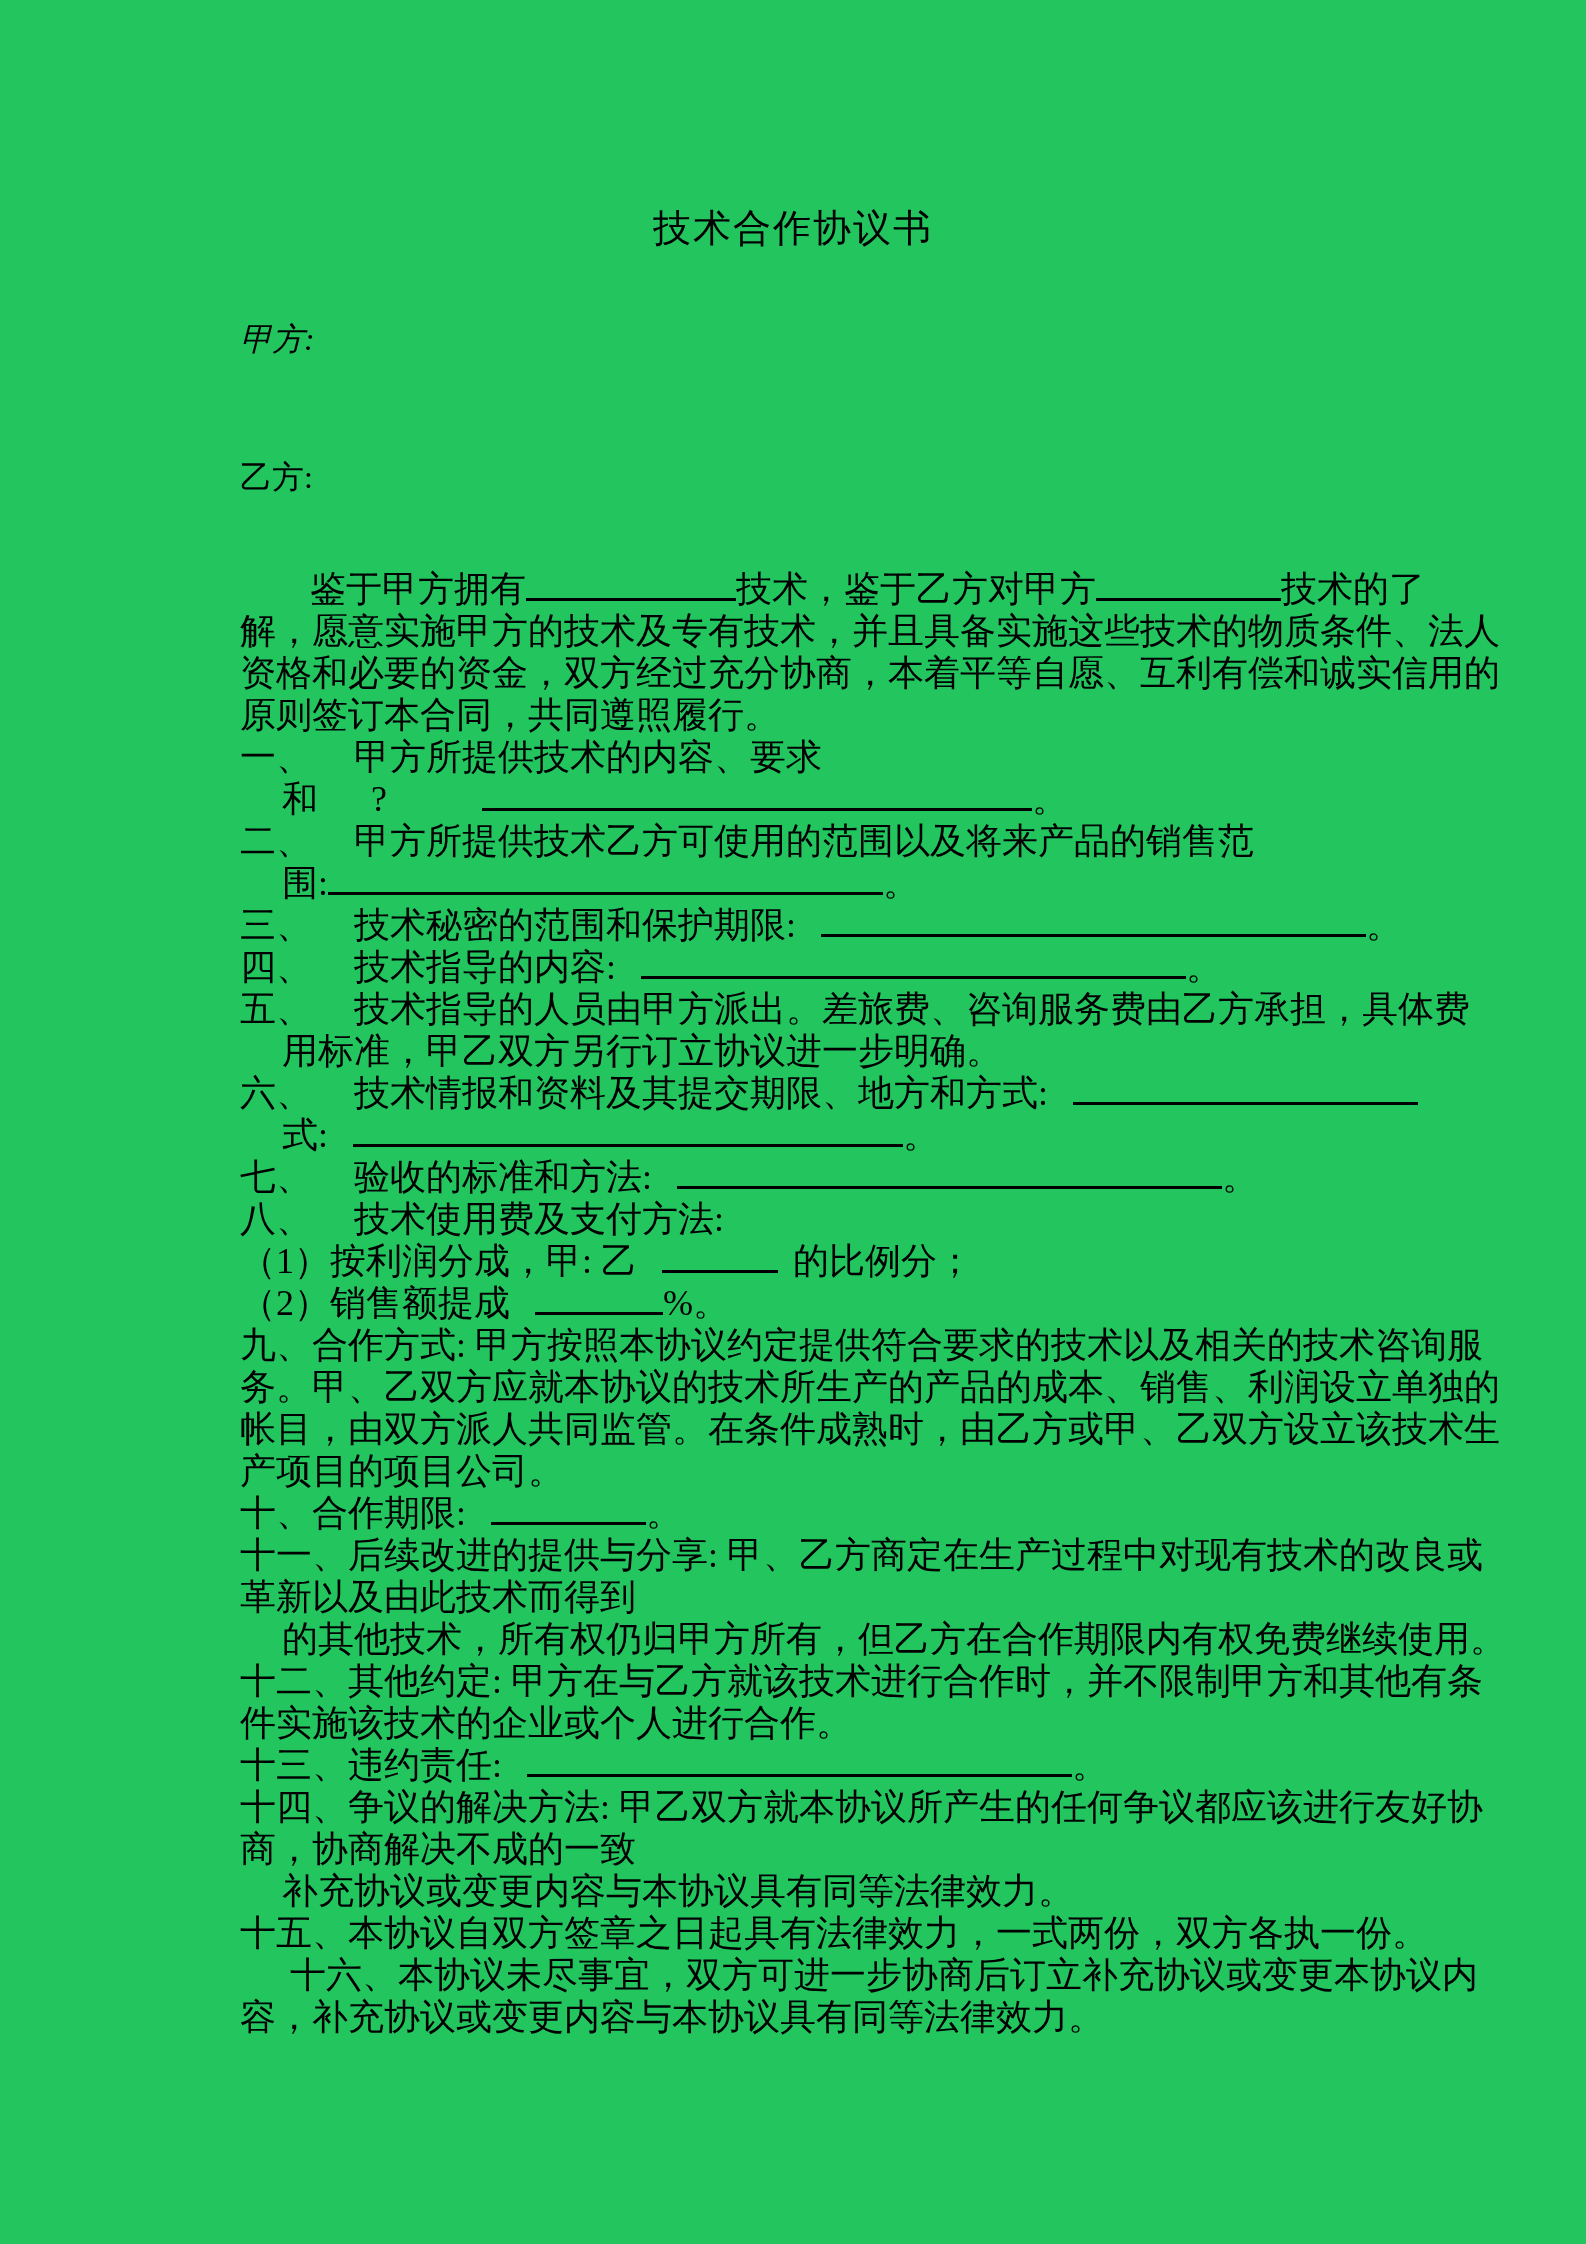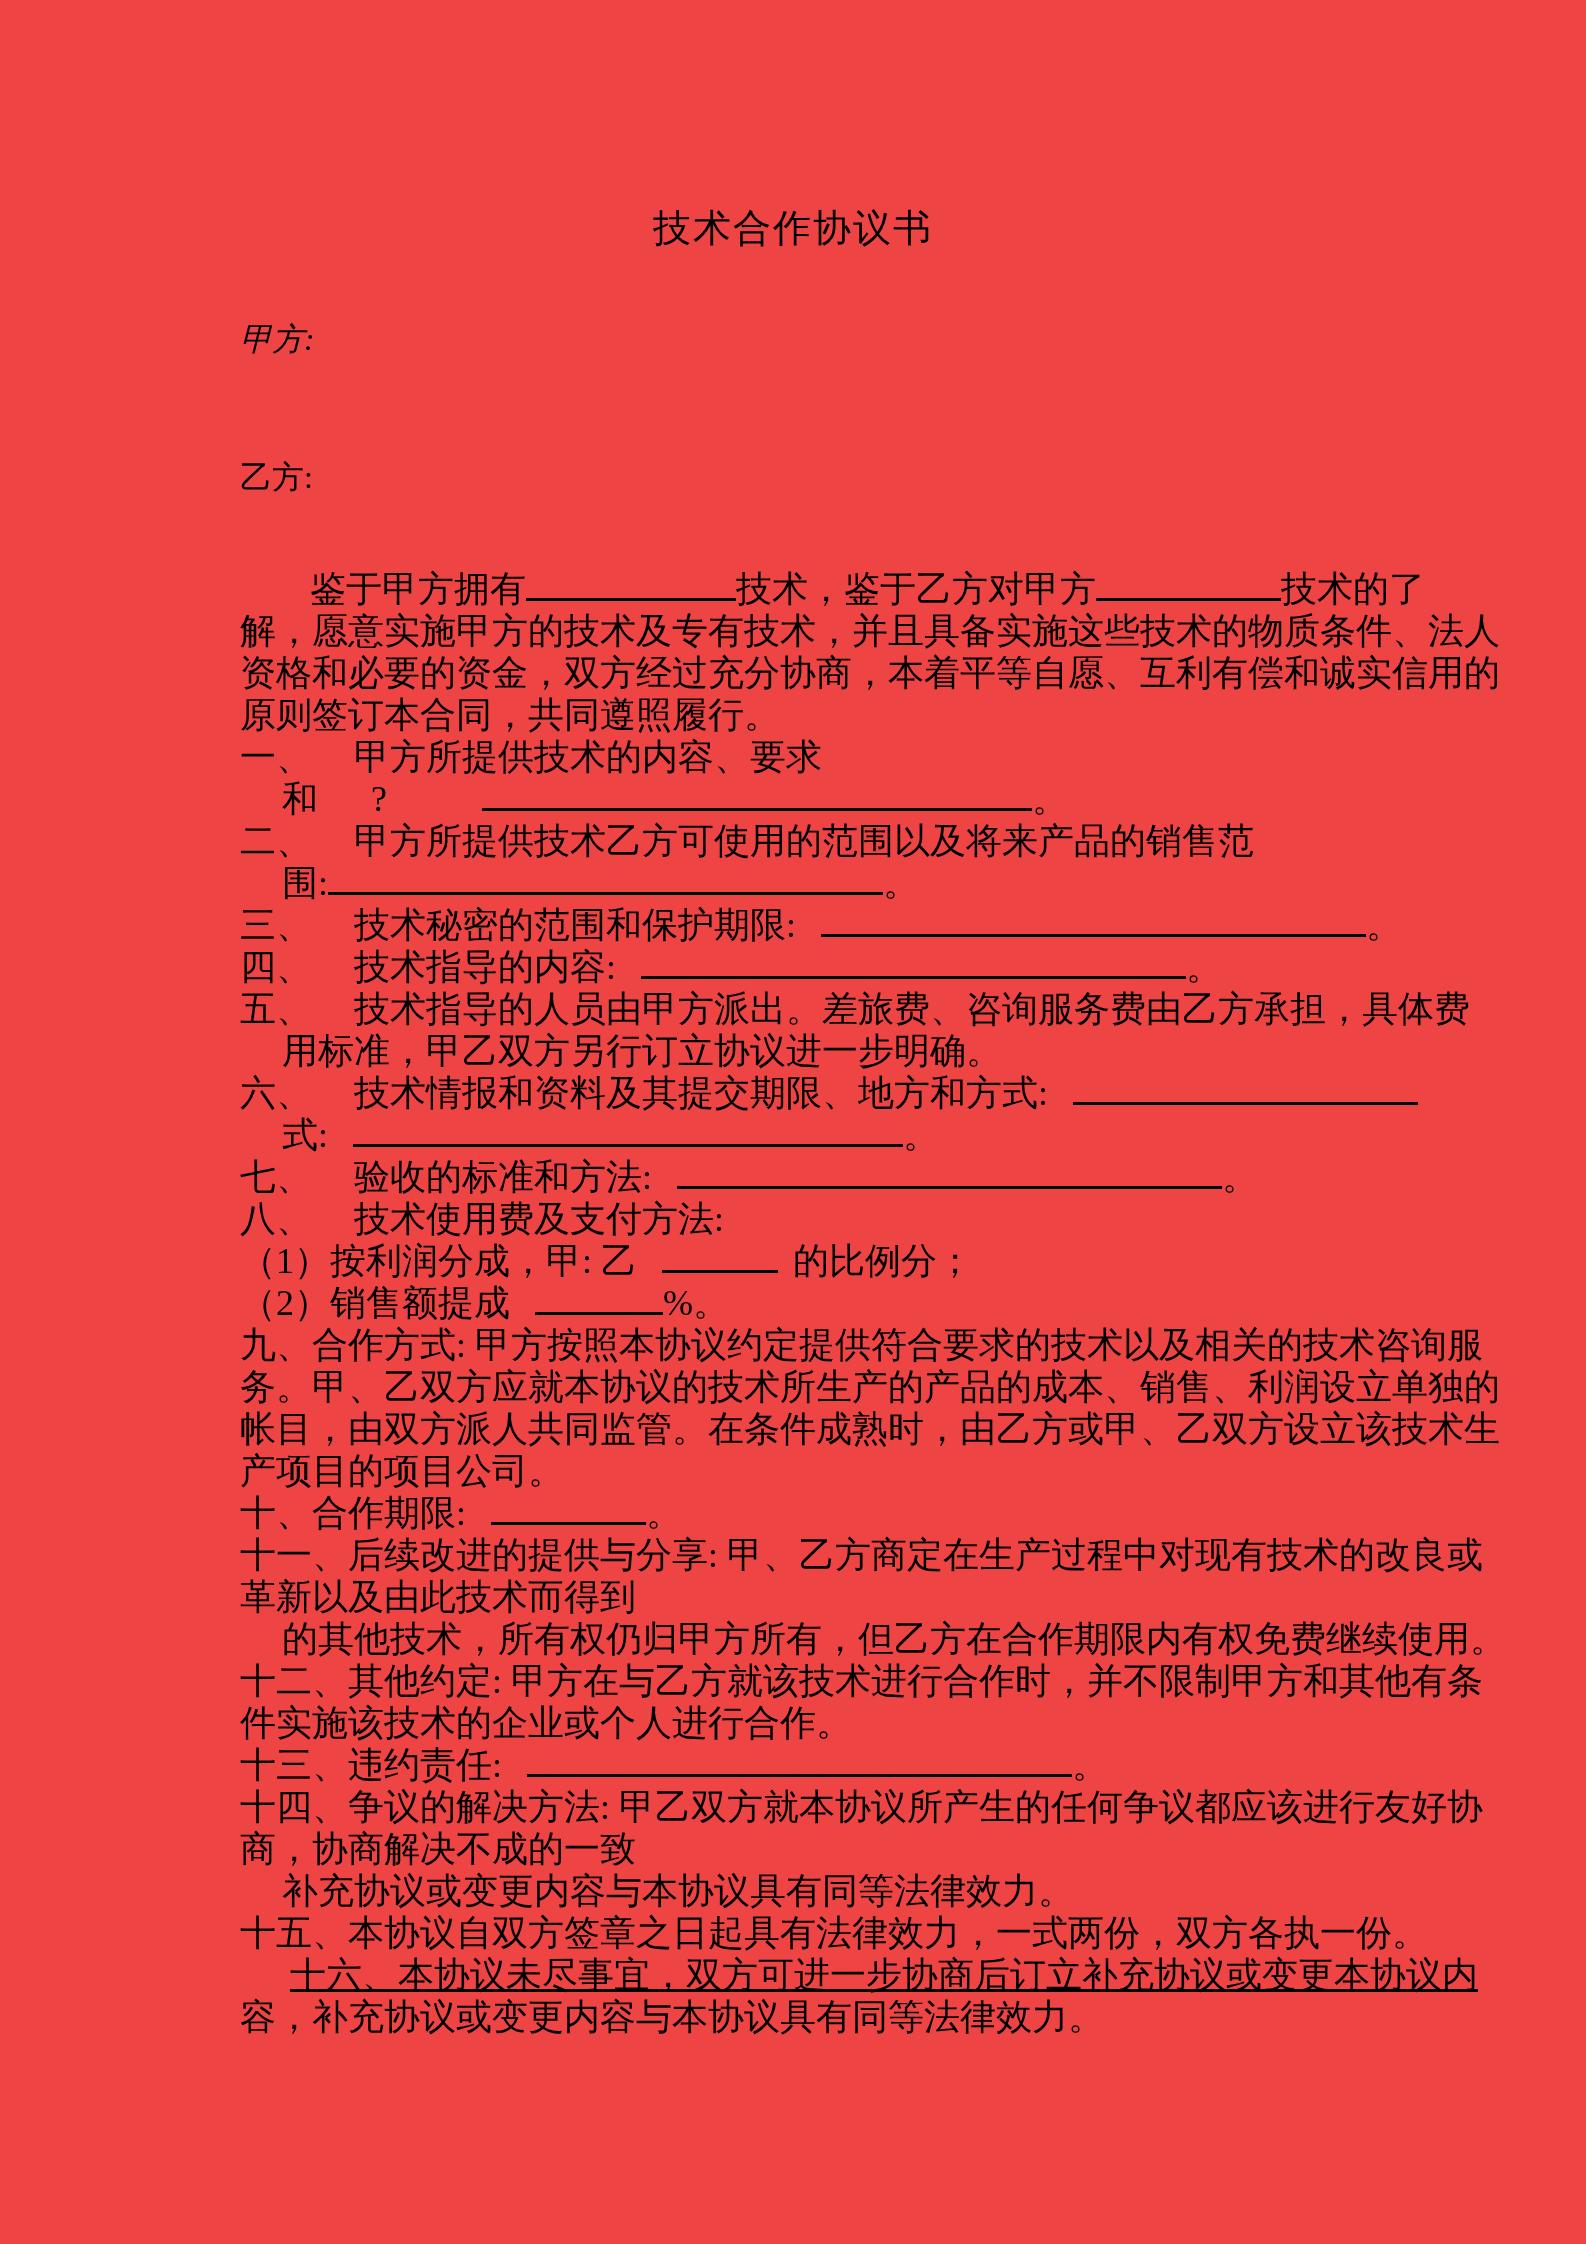--- a/index.html
+++ b/index.html
@@ -1,19 +1,19 @@
 <!DOCTYPE html>
 <html><head>
 <meta charset="utf-8">
 <style>
   html,body { margin:0; padding:0; background:#e8e8e8; }
   .page {
     position:relative;
     width:1586px; height:2244px;
-    background:#ef4444;
+    background:#22c55e;
     color:#000000;
     font-family:"Liberation Serif","DejaVu Serif",serif;
     overflow:hidden;
     margin:0 auto;
   }
   .doc-title {
     position:absolute;
     top:200px; left:0; right:0;
     text-align:center;
     font-size:38px;
@@ -88,16 +88,16 @@
       <div class="line"><span class="seg-text">十一、后续改进的提供与分享: 甲、乙方商定在生产过程中对现有技术的改良或</span></div>
       <div class="line"><span class="seg-text">革新以及由此技术而得到</span></div>
       <div class="line" style="padding-left: 42px;"><span class="seg-text">的其他技术，所有权仍归甲方所有，但乙方在合作期限内有权免费继续使用。</span></div>
       <div class="line"><span class="seg-text">十二、其他约定: 甲方在与乙方就该技术进行合作时，并不限制甲方和其他有条</span></div>
       <div class="line"><span class="seg-text">件实施该技术的企业或个人进行合作。</span></div>
       <div class="line"><span class="seg-text">十三、违约责任:</span><span class="gap" style="width: 25px;"></span><span class="blank" style="width: 545px;"></span><span class="seg-text">。</span></div>
       <div class="line"><span class="seg-text">十四、争议的解决方法: 甲乙双方就本协议所产生的任何争议都应该进行友好协</span></div>
       <div class="line"><span class="seg-text">商，协商解决不成的一致</span></div>
       <div class="line" style="padding-left: 42px;"><span class="seg-text">补充协议或变更内容与本协议具有同等法律效力。</span></div>
       <div class="line"><span class="seg-text">十五、本协议自双方签章之日起具有法律效力，一式两份，双方各执一份。</span></div>
-      <div class="line" style="padding-left: 50px; text-decoration: underline;"><span class="seg-text">十六、本协议未尽事宜，双方可进一步协商后订立补充协议或变更本协议内</span></div>
+      <div class="line" style="padding-left: 50px;"><span class="seg-text">十六、本协议未尽事宜，双方可进一步协商后订立补充协议或变更本协议内</span></div>
       <div class="line"><span class="seg-text">容，补充协议或变更内容与本协议具有同等法律效力。</span></div>
     </div>
 </div>
 
 </body></html>

